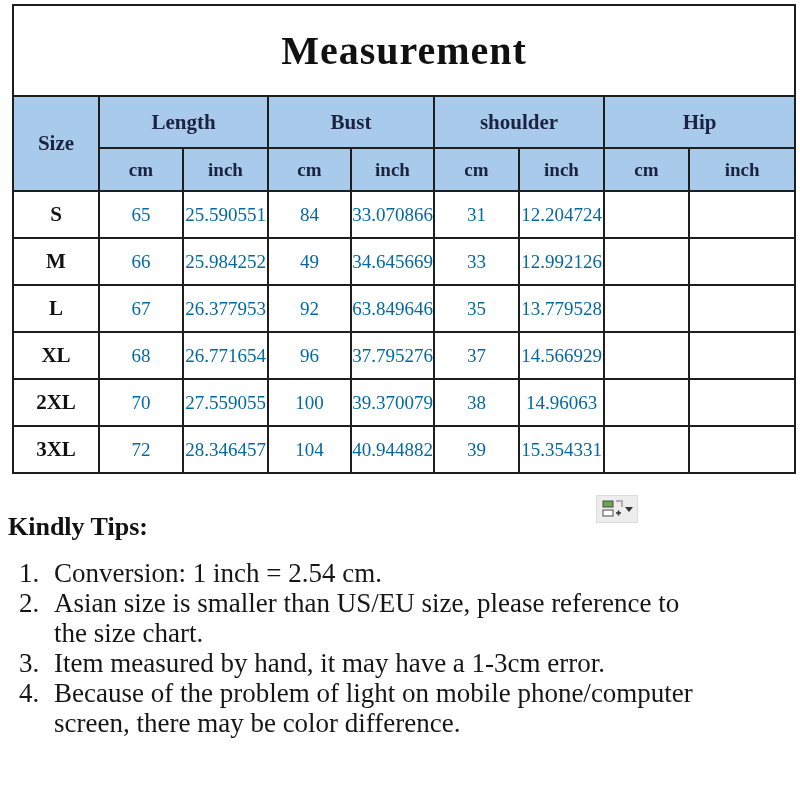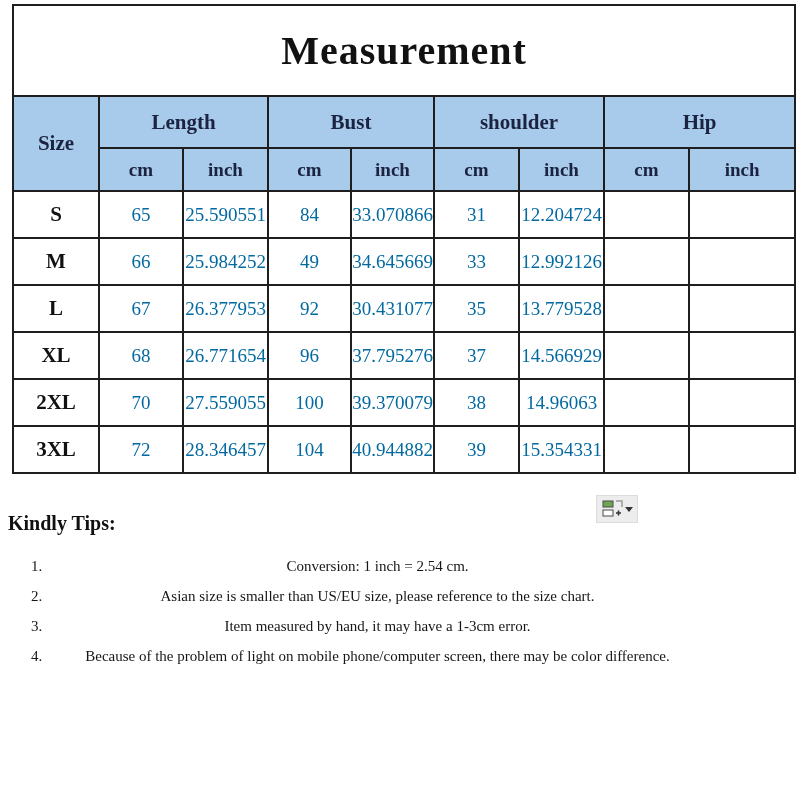--- a/index.html
+++ b/index.html
@@ -75,31 +75,30 @@
   }
 
   
   .tips {
     position: absolute;
     left: 8px; top: 512px;
     width: 720px;
   }
   .tips-heading {
     margin: 0;
-    font-size: 20px;
+    font-size: 26px;
     font-weight: 600;
     color: #111111;
   }
   .tips-list {
     margin: 16px 0 0 0;
     padding-left: 38px;
-    font-size: 15px;
+    font-size: 27px;
     line-height: 30px;
     color: #161616;
-    text-align: center;
   }
   .tips-list li {
     padding-left: 8px;
     max-width: 655px;
   }
 </style>
 </head>
 <body>
 
 <table class="size-table">
@@ -157,21 +156,21 @@
       <td>33</td>
       <td>12.992126</td>
       <td></td>
       <td></td>
     </tr>
     <tr class="data-row">
       <th>L</th>
       <td>67</td>
       <td>26.377953</td>
       <td>92</td>
-      <td>30.431077</td>
+      <td>63.849646</td>
       <td>35</td>
       <td>13.779528</td>
       <td></td>
       <td></td>
     </tr>
     <tr class="data-row">
       <th>XL</th>
       <td>68</td>
       <td>26.771654</td>
       <td>96</td>

